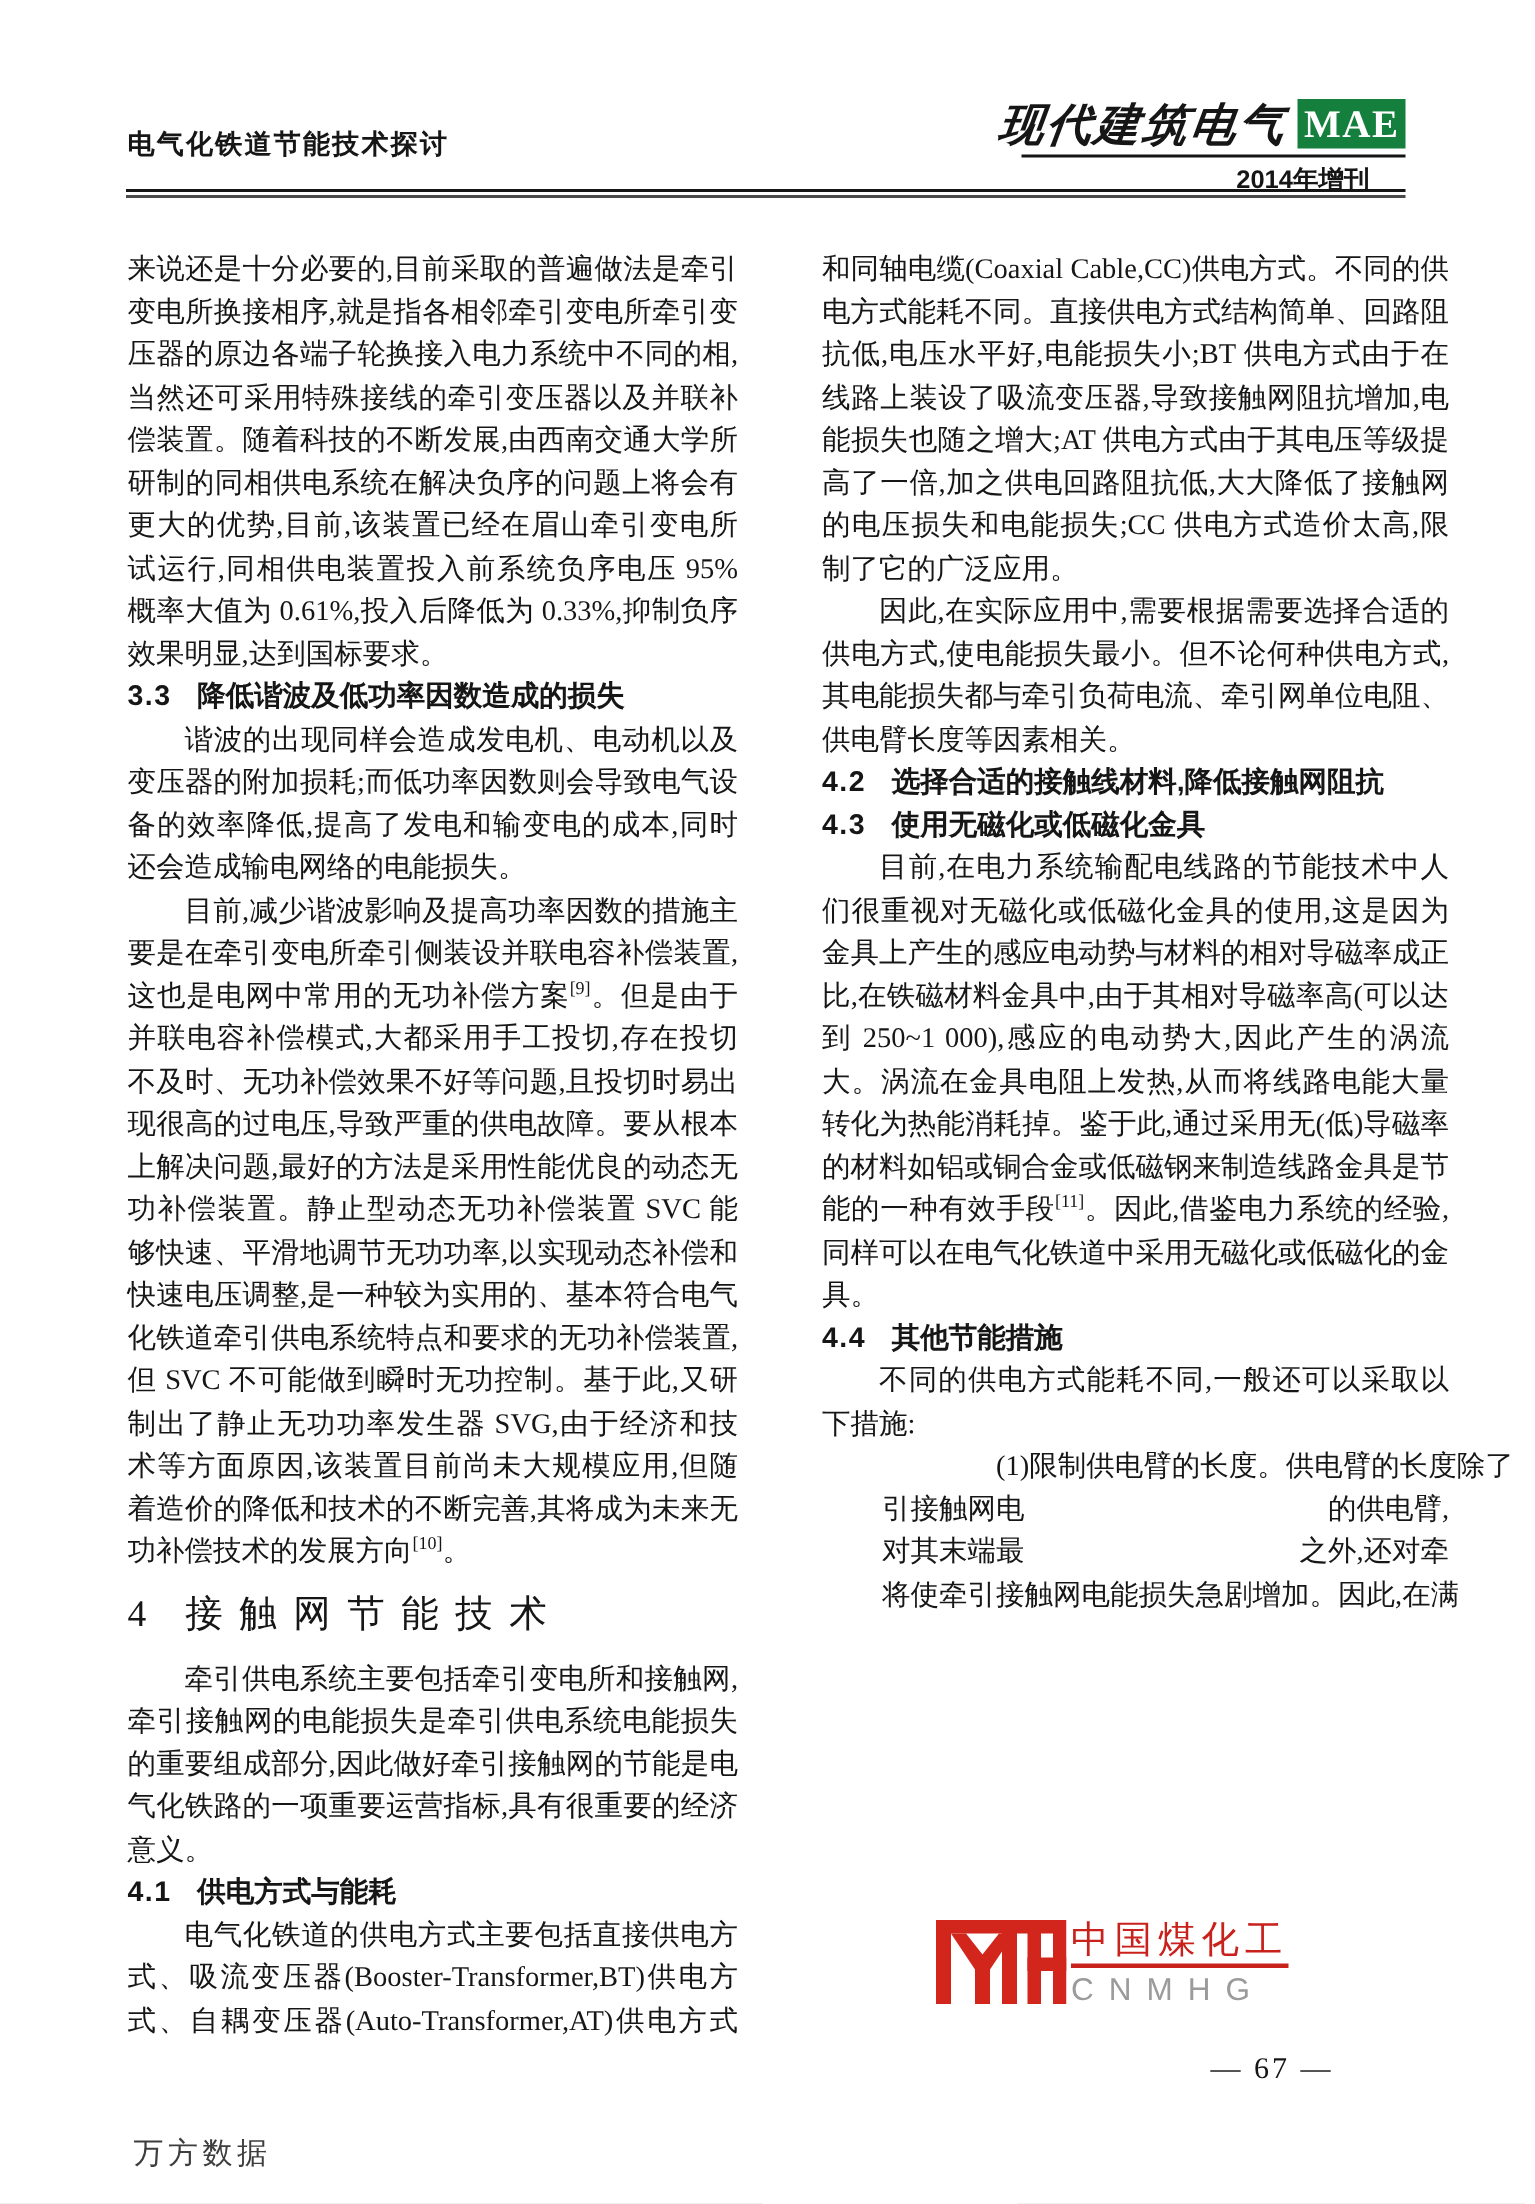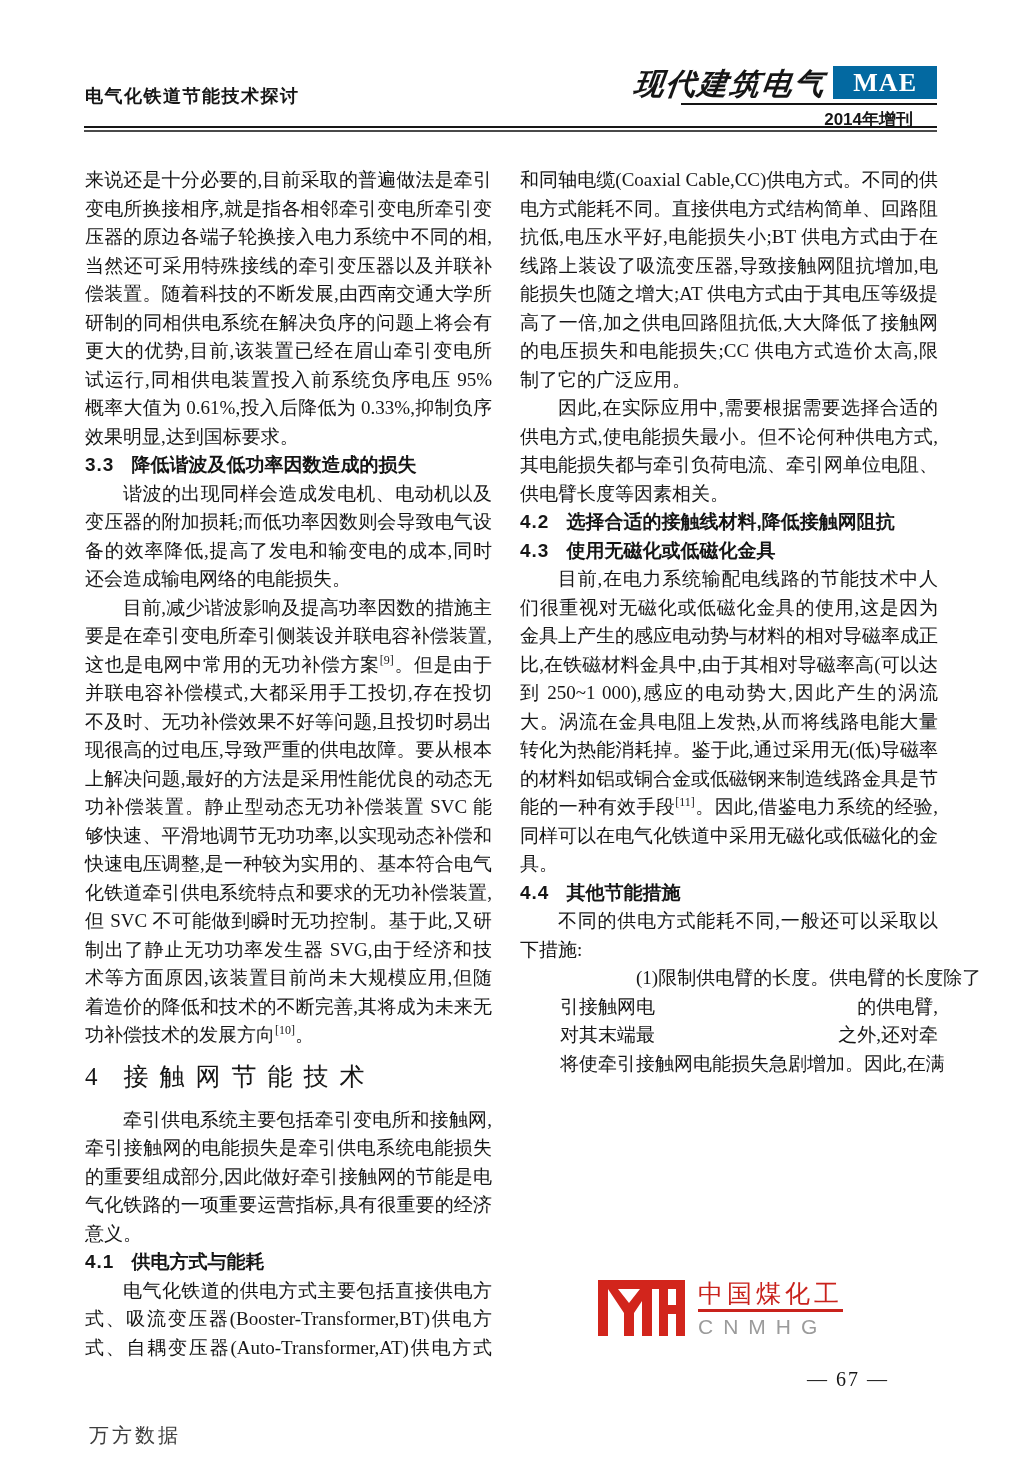--- a/index.html
+++ b/index.html
@@ -14,36 +14,36 @@
     font-family:"Liberation Sans","DejaVu Sans",sans-serif;
     font-weight:bold;font-size:18px;letter-spacing:1.5px;text-align:center;
   }
   .journal-block{position:absolute;right:86px;top:66px;text-align:right;}
   .journal-row{display:flex;align-items:flex-end;justify-content:flex-end;gap:7px;}
   .journal-name{
     font-family:"Liberation Serif","DejaVu Serif",serif;font-weight:bold;font-style:italic;
     font-size:30px;line-height:1.05;letter-spacing:2px;transform:skewX(-7deg);
   }
   .journal-abbr{
-    background:#0369a1;color:#ffffff;font-family:"Liberation Serif",serif;
-    font-weight:bold;font-size:26px;line-height:1;padding:4px 20px 3px;letter-spacing:1px;
+    background:#15803d;color:#ffffff;font-family:"Liberation Serif",serif;
+    font-weight:bold;font-size:26px;line-height:1;padding:4px 4px 3px;letter-spacing:1px;
   }
   .journal-underline{height:2px;background:#141414;margin-top:4px;width:256px;margin-left:auto;}
   .journal-issue{
     font-family:"Liberation Sans","DejaVu Sans",sans-serif;font-weight:bold;
     font-size:17px;margin-top:3px;padding-right:24px;
   }
   .head-rule{
     position:absolute;left:84px;width:853px;top:126px;height:2px;
     border-top:2px solid #161616;border-bottom:2px solid #4a4a4a;
   }
   
   .col{position:absolute;top:166px;font-size:19px;line-height:28.5px;text-align:justify;}
   .col-left{left:85px;width:407px;}
-  .col-right{left:520px;width:418px;}
+  .col-right{left:548px;width:418px;}
   p.body-text{margin:0;text-indent:2em;}
   p.no-indent{text-indent:0;}
   p.fill{text-align-last:justify;}
   h3.sub-heading{
     margin:0;font-family:"Liberation Sans","DejaVu Sans",sans-serif;font-weight:bold;
     font-size:19px;line-height:28.5px;text-align:left;
   }
   h3.sub-heading .h-num{margin-right:17px;letter-spacing:1px;}
   h2.section-heading{
     margin:12px 0 14px;font-weight:400;font-size:25px;line-height:30px;text-align:left;
@@ -53,21 +53,21 @@
   sup{font-size:12px;line-height:0;}
   .line-row{display:flex;justify-content:space-between;height:28.5px;margin-left:40px;}
   .line-row span{white-space:nowrap;}
   
   .page-number{position:absolute;left:758px;top:1368px;width:180px;text-align:center;
     font-size:20px;letter-spacing:2px;}
   .footer-brand{position:absolute;left:89px;top:1422px;
     font-family:"Liberation Sans","DejaVu Sans",sans-serif;
     font-size:20px;color:#3d3d3d;letter-spacing:3px;}
   
-  .watermark{position:absolute;left:598px;top:1280px;display:flex;gap:13px;z-index:5;}
+  .watermark{position:absolute;left:624px;top:1280px;display:flex;gap:3px;z-index:5;}
   .wm-logo svg{display:block;}
   .wm-cn{
     color:#c9221c;font-family:"Liberation Sans","DejaVu Sans",sans-serif;
     font-size:25px;line-height:26px;letter-spacing:4px;
     border-bottom:3px solid #c9221c;padding-bottom:3px;white-space:nowrap;
   }
   .wm-en{
     color:#9b9b9b;font-family:"Liberation Sans","DejaVu Sans",sans-serif;
     font-size:21px;letter-spacing:10px;margin-top:3px;white-space:nowrap;
   }

